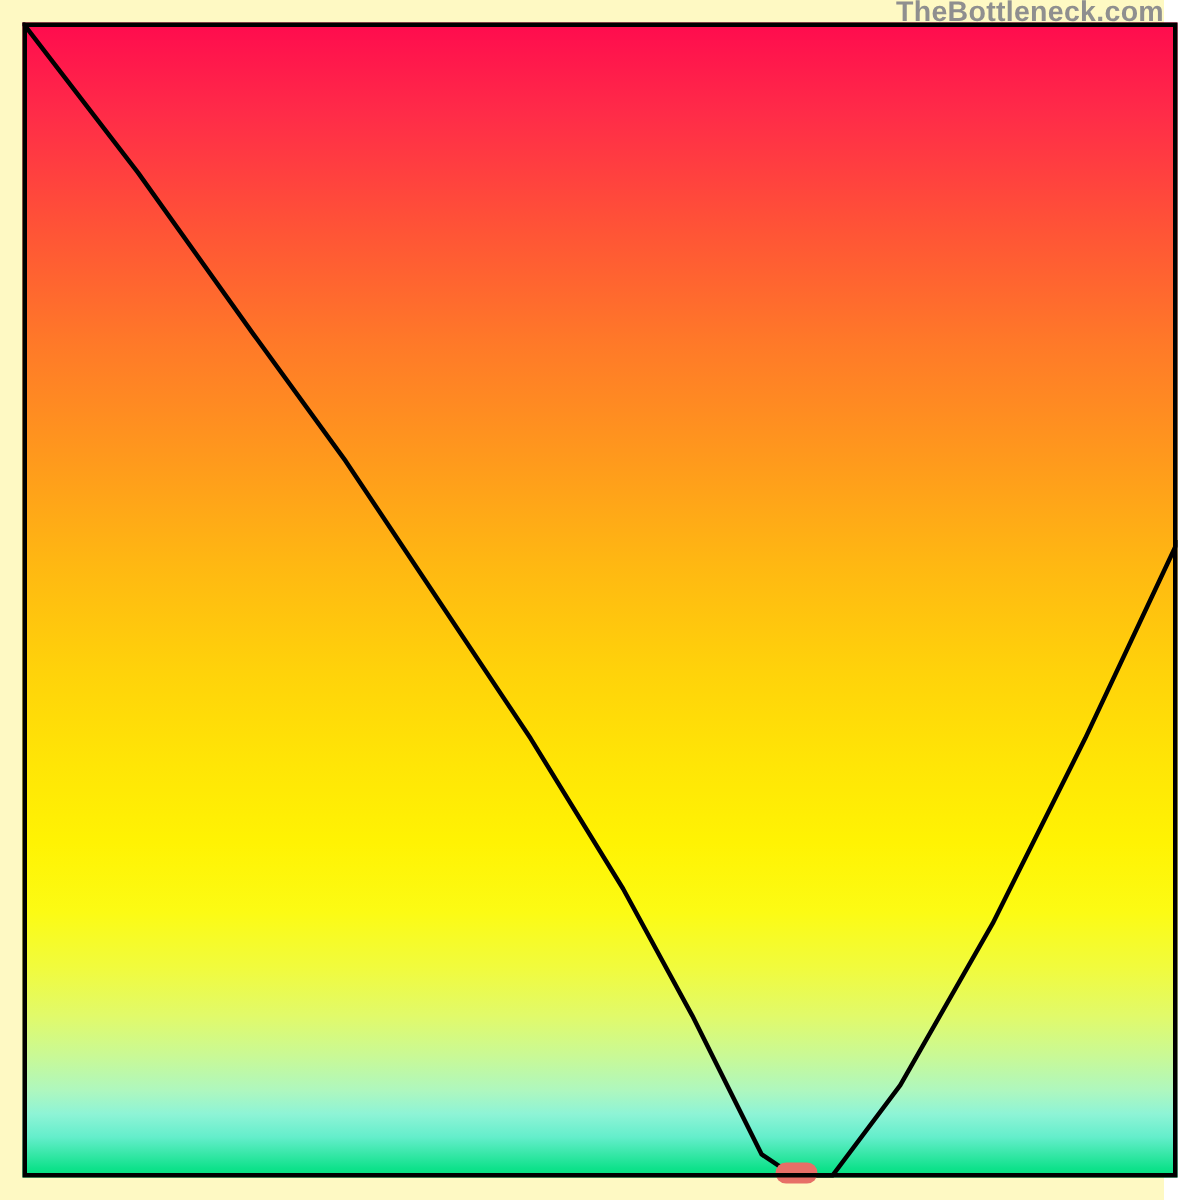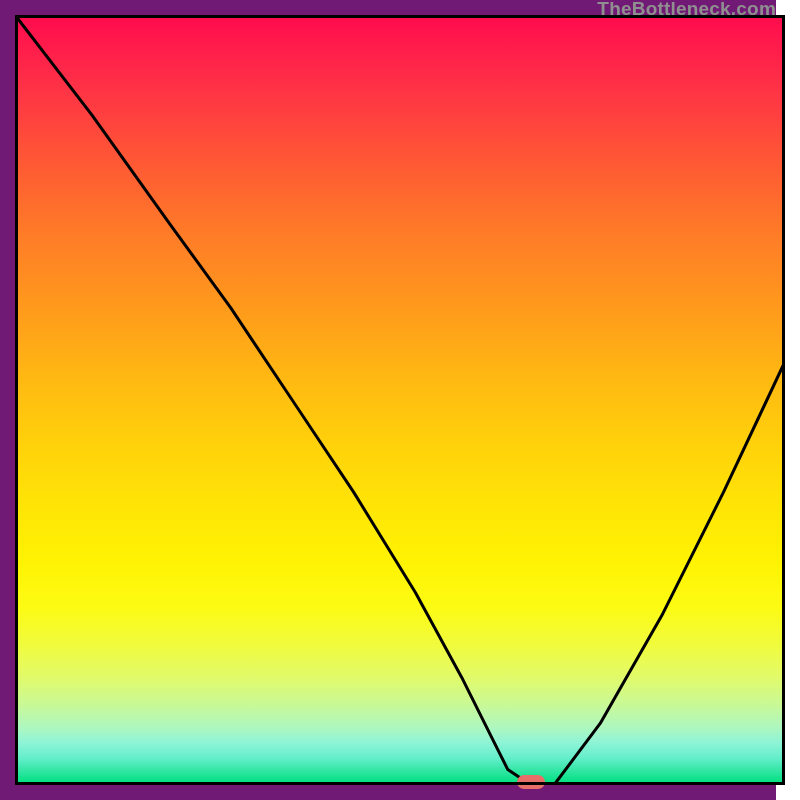--- a/index.html
+++ b/index.html
@@ -7,21 +7,21 @@
     padding: 0;
     width: 800px;
     height: 800px;
     overflow: hidden;
     font-family: Arial, Helvetica, sans-serif;
   }
   .chart-container {
     position: relative;
     width: 776px;
     height: 800px;
-    background: #701a75;
+    background: #fef9c3;
   }
   .plot-area {
     position: absolute;
     left: 15px;
     top: 15px;
     width: 770px;
     height: 770px;
     box-sizing: border-box;
   }
   .gradient-bg {

